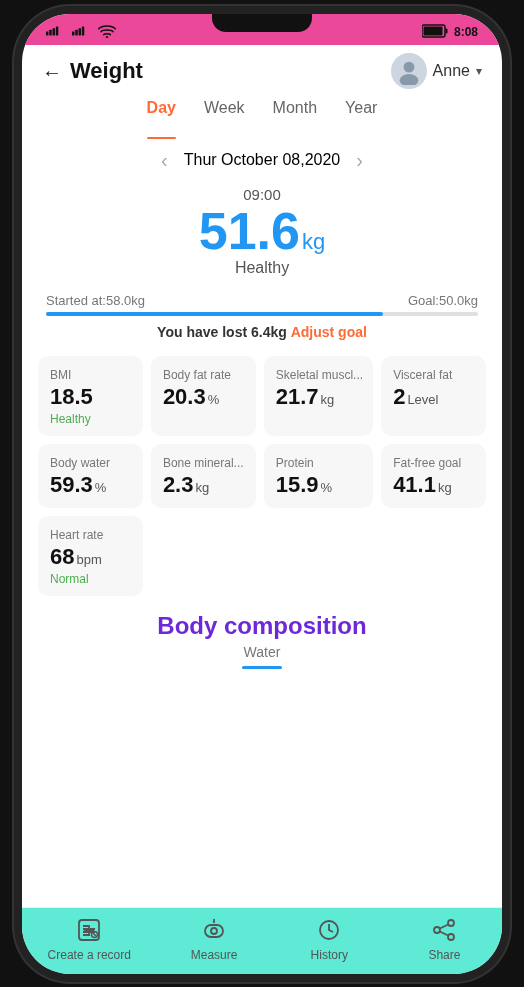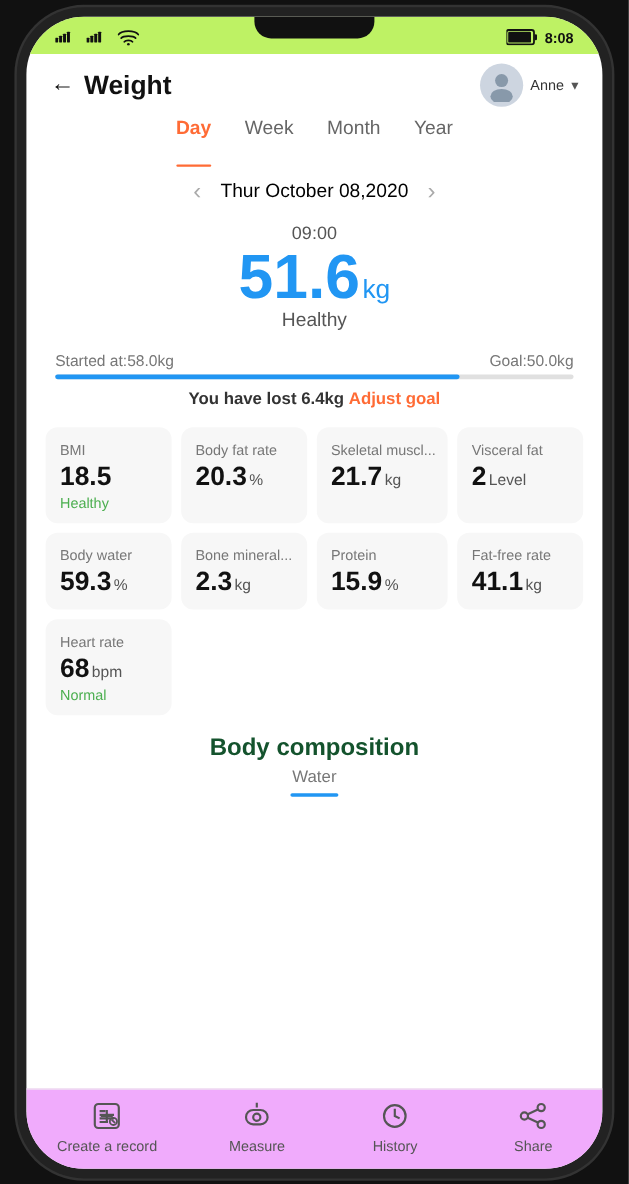--- a/index.html
+++ b/index.html
@@ -18,21 +18,21 @@
       height: 960px;
       background: #fff;
       border-radius: 48px;
       overflow: hidden;
       position: relative;
       box-shadow: 0 0 0 8px #222, 0 0 0 10px #333;
       display: flex;
       flex-direction: column;
     }
     .status-bar {
-      background: #bef264;
+      background: #ec4899;
       display: flex;
       justify-content: space-between;
       align-items: center;
       padding: 10px 24px 4px 24px;
       font-size: 12px;
       font-weight: 600;
       color: #111;
       flex-shrink: 0;
     }
     .status-left {
@@ -90,21 +90,21 @@
       height: 36px;
       border-radius: 50%;
       background: #cdd5e0;
       display: flex;
       align-items: center;
       justify-content: center;
       overflow: hidden;
     }
     .avatar svg { width: 28px; height: 28px; }
     .user-name {
-      font-size: 12px;
+      font-size: 16px;
       color: #333;
     }
     .tabs {
       display: flex;
       justify-content: center;
       gap: 28px;
       padding: 6px 0 0 0;
       flex-shrink: 0;
     }
     .tab {
@@ -253,38 +253,38 @@
     }
     .metric-status {
       font-size: 12px;
       color: #4caf50;
       margin-top: 2px;
     }
     .body-comp-section {
       padding: 16px 16px 8px 16px;
     }
     .body-comp-title {
-      font-size: 20px;
+      font-size: 24px;
       font-weight: 700;
-      color: #14532d;
+      color: #6d28d9;
       text-align: center;
       margin-bottom: 4px;
     }
     .body-comp-subtitle {
       font-size: 14px;
       color: #777;
       text-align: center;
     }
     .bottom-nav {
       display: flex;
       justify-content: space-around;
       align-items: center;
       border-top: 1px solid #eee;
       padding: 8px 0 12px 0;
-      background: #f0abfc;
+      background: #5eead4;
       flex-shrink: 0;
     }
     .nav-item {
       display: flex;
       flex-direction: column;
       align-items: center;
       gap: 4px;
       cursor: pointer;
       min-width: 64px;
     }
@@ -461,21 +461,21 @@
 
       <div class="metric-card">
         <div class="metric-label">Protein</div>
         <div class="metric-value-row">
           <span class="metric-value">15.9</span>
           <span class="metric-unit">%</span>
         </div>
       </div>
 
       <div class="metric-card">
-        <div class="metric-label">Fat-free rate</div>
+        <div class="metric-label">Fat-free goal</div>
         <div class="metric-value-row">
           <span class="metric-value">41.1</span>
           <span class="metric-unit">kg</span>
         </div>
       </div>
 
       <div class="metric-card">
         <div class="metric-label">Heart rate</div>
         <div class="metric-value-row">
           <span class="metric-value">68</span>

